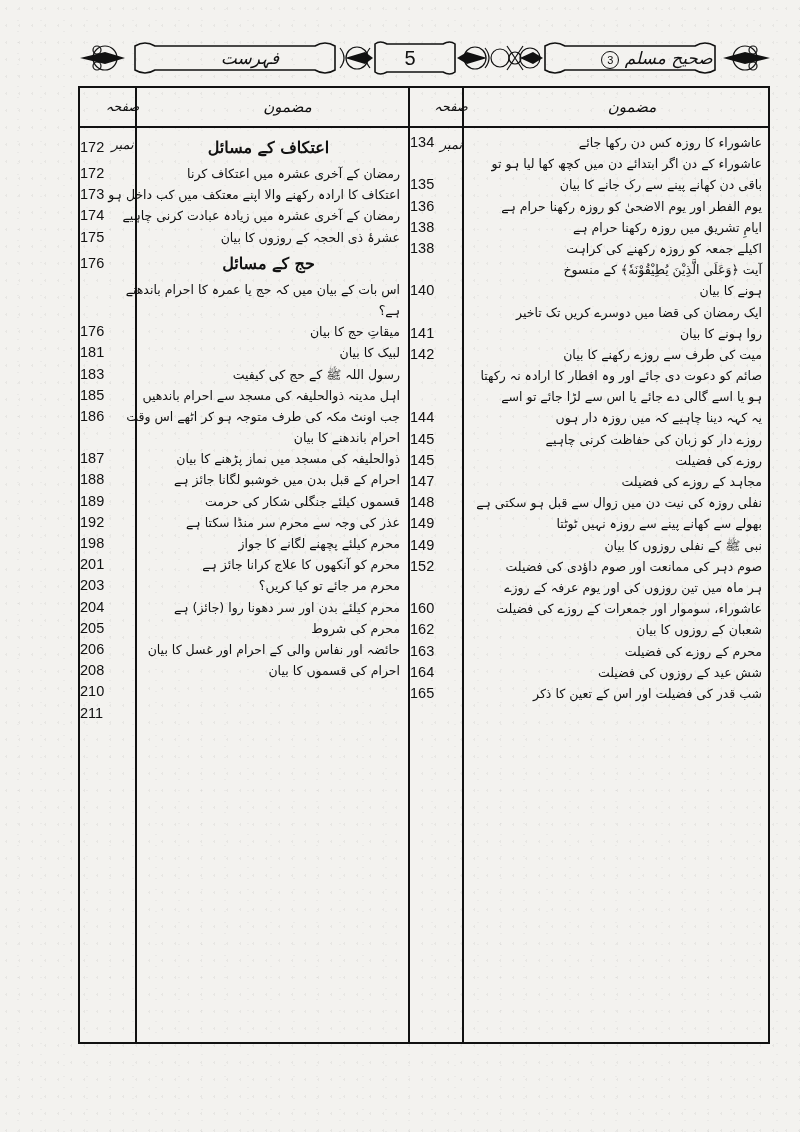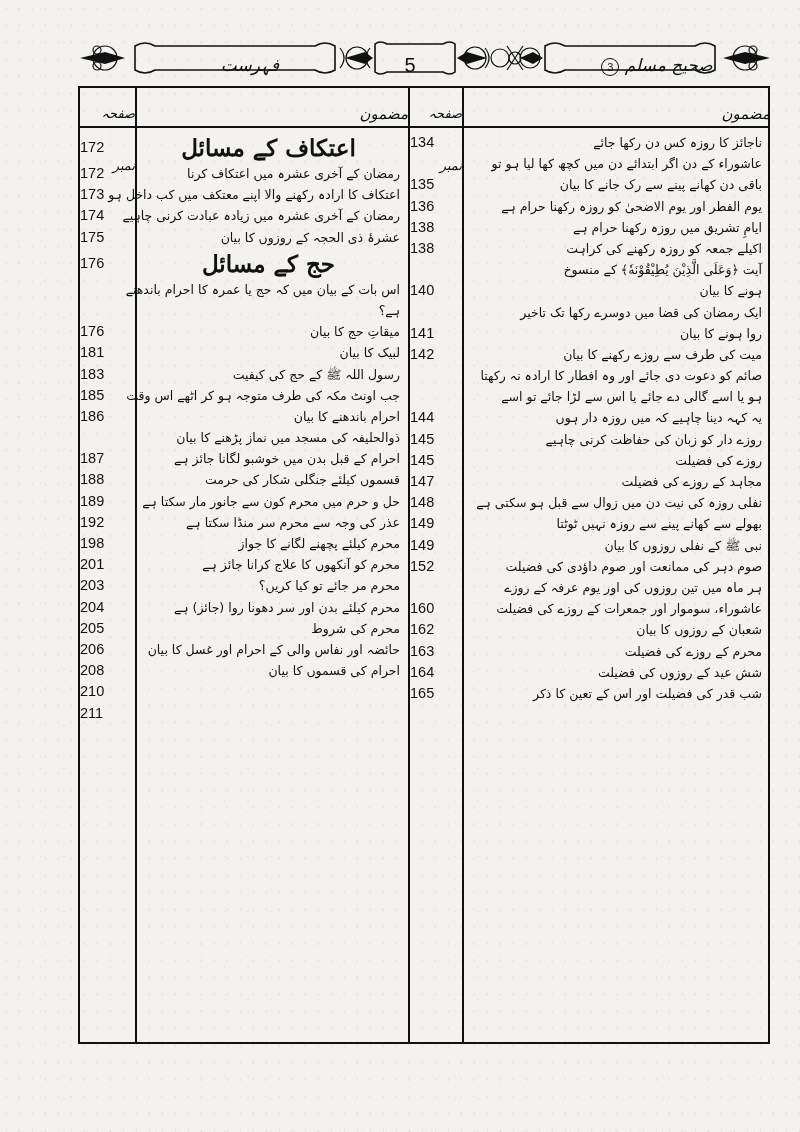--- a/index.html
+++ b/index.html
@@ -18,21 +18,21 @@
     background-size: 13px 17px, 23px 11px;
     background-position: 0 0, 6px 4px;
     pointer-events:none;
   }
   
   .header-band {
     position:absolute; left:75px; top:38px; width:700px; height:40px;
   }
   .header-band svg { position:absolute; left:0; top:0; }
   .cartouche-text {
-    position:absolute; top:13px; height:28px; line-height:28px;
+    position:absolute; top:6px; height:28px; line-height:28px;
     font-family:"DejaVu Serif", serif; font-size:17px; font-style:italic;
     direction:rtl; text-align:center;
   }
   .ct-index { left:120px; width:110px; }
   .ct-pagenum { left:305px; width:60px; font-family:"Liberation Sans", sans-serif; font-style:normal; font-size:20px; }
   .ct-book { left:515px; width:130px; }
   .vol-circle {
     display:inline-block; width:16px; height:16px; border:1.5px solid #111; border-radius:50%;
     font-size:11px; line-height:16px; text-align:center; font-style:normal;
     font-family:"Liberation Sans", sans-serif; margin-left:4px; vertical-align:middle;
@@ -43,22 +43,22 @@
     position:absolute; left:78px; top:86px; width:692px; height:958px;
     border:2px solid #111; box-sizing:border-box;
   }
   .col-line { position:absolute; top:0; bottom:0; width:2px; background:#111; }
   .cl1 { left:55px; }
   .cl2 { left:328px; }
   .cl3 { left:382px; }
   .header-line { position:absolute; left:0; right:0; top:38px; height:2px; background:#111; }
 
   .hdr {
-    position:absolute; top:0; height:38px; line-height:52px; 
-    font-family:"DejaVu Serif", serif; font-style:italic; font-size:15px; direction:rtl;
+    position:absolute; top:0; height:38px; line-height:38px; text-align:center;
+    font-family:"DejaVu Serif", serif; font-style:italic; font-size:15px; direction:rtl;padding-left:15px;
   }
   .h-lpage { left:0; width:55px; font-size:13px; }
   .h-lsubj { left:57px; width:271px; }
   .h-rpage { left:330px; width:52px; font-size:13px; }
   .h-rsubj { left:384px; width:306px; }
 
   .col {
     position:absolute; top:44px;
   }
   .col-lsubj { left:57px; width:263px; }
@@ -66,21 +66,21 @@
   .col-rsubj { left:384px; width:298px; }
   .col-rpage { left:330px; width:36px; }
 
   .row {
     height:21.2px; line-height:21.2px; white-space:nowrap; overflow:visible;
   }
   .subj {
     direction:rtl; text-align:right; font-family:"DejaVu Sans", sans-serif; font-size:12.5px;
   }
   .subj.section {
-    text-align:center; font-family:"DejaVu Serif", serif; font-weight:bold; font-size:23px;
+    text-align:center; font-family:"DejaVu Serif", serif; font-weight:bold; font-size:16px;
     height:31px; line-height:31px;
   }
   .pg {
     font-family:"Liberation Sans", sans-serif; font-size:14.5px; text-align:left;
   }
   .pg.section { height:31px; line-height:31px; }
 </style>
 </head>
 <body>
 <div class="page-noise"></div>
@@ -131,29 +131,29 @@
   <div class="col-line cl2"></div>
   <div class="col-line cl3"></div>
   <div class="header-line"></div>
 
   <div class="hdr h-lpage">صفحہ نمبر</div>
   <div class="hdr h-lsubj">مضمون</div>
   <div class="hdr h-rpage">صفحہ نمبر</div>
   <div class="hdr h-rsubj">مضمون</div>
 
   <div class="col col-rsubj" id="rsubj">
-      <div class="row subj">ناجائز کا روزہ کس دن رکھا جائے</div>
+      <div class="row subj">عاشوراء کا روزہ کس دن رکھا جائے</div>
       <div class="row subj">عاشوراء کے دن اگر ابتدائے دن میں کچھ کھا لیا ہو تو</div>
       <div class="row subj">باقی دن کھانے پینے سے رک جانے کا بیان</div>
       <div class="row subj">یوم الفطر اور یوم الاضحیٰ کو روزہ رکھنا حرام ہے</div>
       <div class="row subj">ایامِ تشریق میں روزہ رکھنا حرام ہے</div>
       <div class="row subj">اکیلے جمعہ کو روزہ رکھنے کی کراہت</div>
       <div class="row subj">آیت ﴿وَعَلَى الَّذِيْنَ يُطِيْقُوْنَهٗ﴾ کے منسوخ</div>
       <div class="row subj">ہونے کا بیان</div>
-      <div class="row subj">ایک رمضان کی قضا میں دوسرے رکھا تک تاخیر</div>
+      <div class="row subj">ایک رمضان کی قضا میں دوسرے کریں تک تاخیر</div>
       <div class="row subj">روا ہونے کا بیان</div>
       <div class="row subj">میت کی طرف سے روزے رکھنے کا بیان</div>
       <div class="row subj">صائم کو دعوت دی جائے اور وہ افطار کا ارادہ نہ رکھتا</div>
       <div class="row subj">ہو یا اسے گالی دے جائے یا اس سے لڑا جائے تو اسے</div>
       <div class="row subj">یہ کہہ دینا چاہیے کہ میں روزہ دار ہوں</div>
       <div class="row subj">روزے دار کو زبان کی حفاظت کرنی چاہیے</div>
       <div class="row subj">روزے کی فضیلت</div>
       <div class="row subj">مجاہد کے روزے کی فضیلت</div>
       <div class="row subj">نفلی روزہ کی نیت دن میں زوال سے قبل ہو سکتی ہے</div>
       <div class="row subj">بھولے سے کھانے پینے سے روزہ نہیں ٹوٹتا</div>
@@ -200,26 +200,26 @@
       <div class="row subj">رمضان کے آخری عشرہ میں اعتکاف کرنا</div>
       <div class="row subj">اعتکاف کا ارادہ رکھنے والا اپنے معتکف میں کب داخل ہو</div>
       <div class="row subj">رمضان کے آخری عشرہ میں زیادہ عبادت کرنی چاہیے</div>
       <div class="row subj">عشرۂ ذی الحجہ کے روزوں کا بیان</div>
       <div class="row subj section">حج کے مسائل</div>
       <div class="row subj">اس بات کے بیان میں کہ حج یا عمرہ کا احرام باندھنے</div>
       <div class="row subj">ہے؟</div>
       <div class="row subj">میقاتِ حج کا بیان</div>
       <div class="row subj">لبیک کا بیان</div>
       <div class="row subj">رسول اللہ ﷺ کے حج کی کیفیت</div>
+      <div class="row subj">اہل مدینہ ذوالحلیفہ کی مسجد سے احرام باندھیں</div>
       <div class="row subj">جب اونٹ مکہ کی طرف متوجہ ہو کر اٹھے اس وقت</div>
       <div class="row subj">احرام باندھنے کا بیان</div>
       <div class="row subj">ذوالحلیفہ کی مسجد میں نماز پڑھنے کا بیان</div>
       <div class="row subj">احرام کے قبل بدن میں خوشبو لگانا جائز ہے</div>
       <div class="row subj">قسموں کیلئے جنگلی شکار کی حرمت</div>
-      <div class="row subj">حل و حرم میں محرم کون سے جانور مار سکتا ہے</div>
       <div class="row subj">عذر کی وجہ سے محرم سر منڈا سکتا ہے</div>
       <div class="row subj">محرم کیلئے پچھنے لگانے کا جواز</div>
       <div class="row subj">محرم کو آنکھوں کا علاج کرانا جائز ہے</div>
       <div class="row subj">محرم مر جائے تو کیا کریں؟</div>
       <div class="row subj">محرم کیلئے بدن اور سر دھونا روا (جائز) ہے</div>
       <div class="row subj">محرم کی شروط</div>
       <div class="row subj">حائضہ اور نفاس والی کے احرام اور غسل کا بیان</div>
       <div class="row subj">احرام کی قسموں کا بیان</div>
     </div>
   <div class="col col-lpage" id="lpage">

